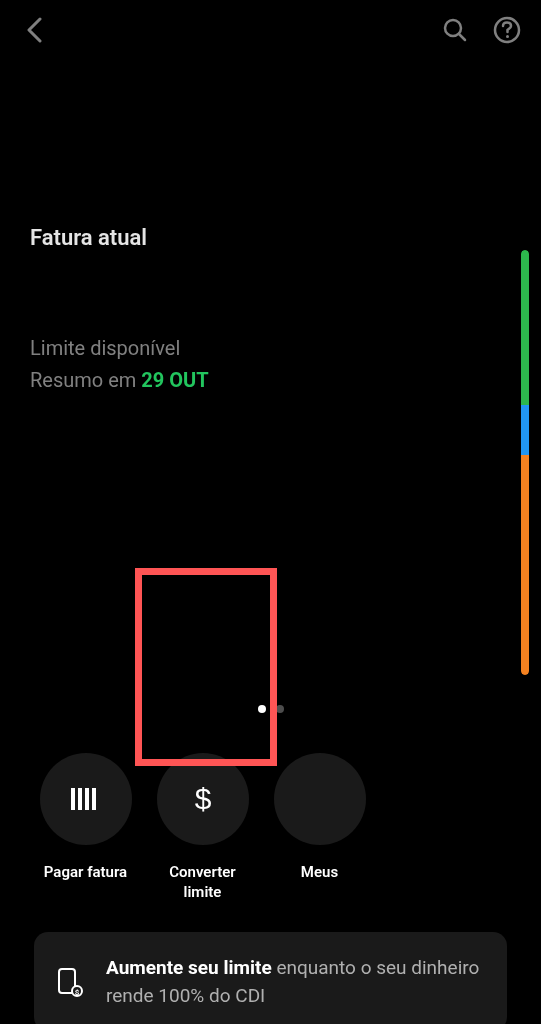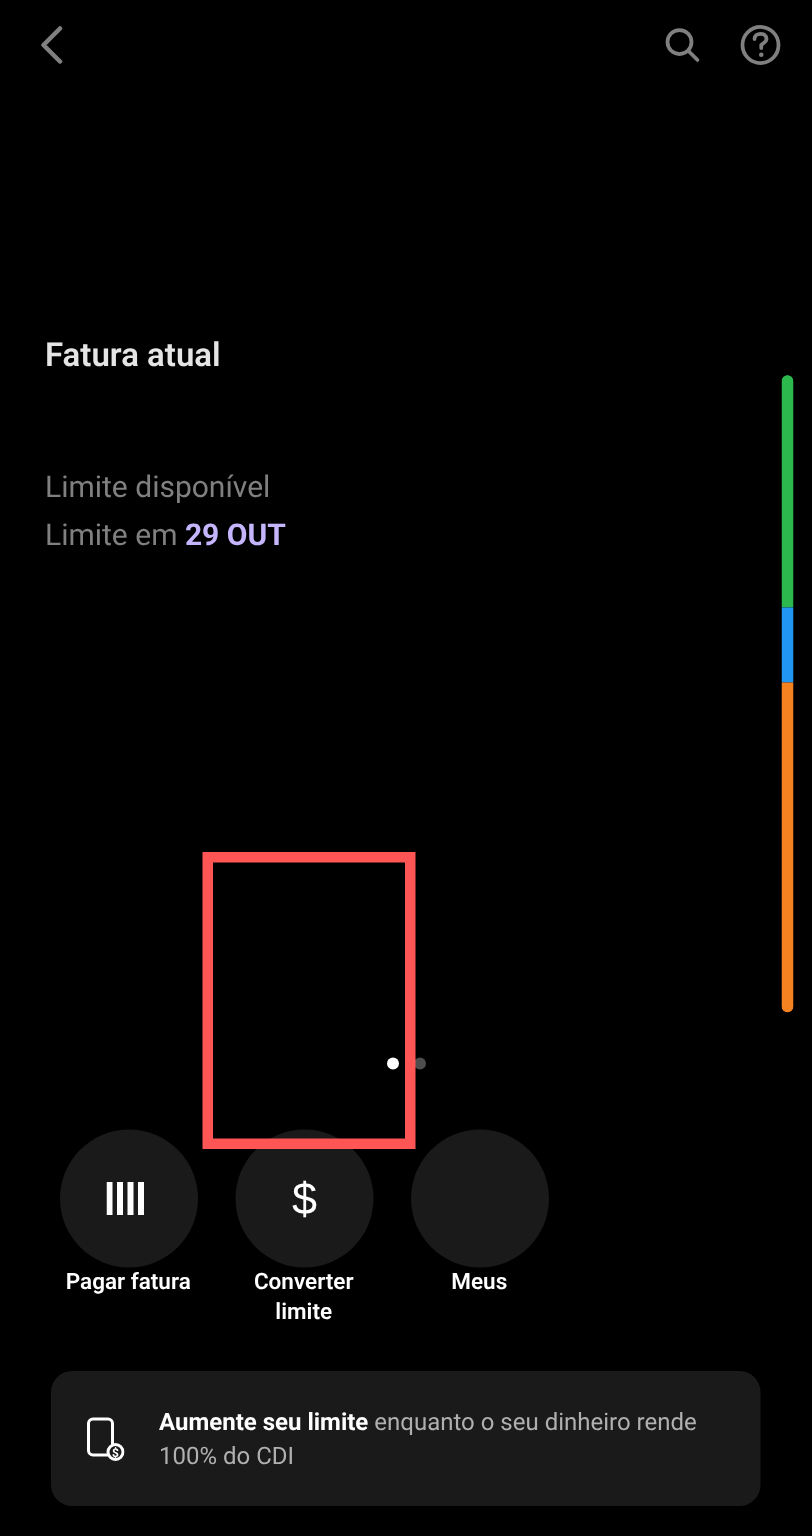--- a/index.html
+++ b/index.html
@@ -65,24 +65,24 @@
       font-size: 22px;
       font-weight: 600;
       margin-top: 165px;
     }
     .info-line {
       color: #808080;
       font-size: 20px;
       margin-top: 8px;
     }
     .info-line.first {
-      margin-top: 62px;
+      margin-top: 86px;
     }
     .info-bold {
-      color: #c4b5fd;
+      color: #22c55e;
       font-weight: 700;
     }
     .dots {
       display: flex;
       justify-content: center;
       gap: 10px;
       margin-top: 10px;
     }
     .dot {
       width: 8px;
@@ -110,20 +110,21 @@
       width: 92px;
       height: 92px;
       border-radius: 50%;
       background: #1a1a1a;
       display: flex;
       align-items: center;
       justify-content: center;
       cursor: pointer;
     }
     .action-label {
+      margin-top: 18px;
       font-size: 15px;
       font-weight: 600;
       text-align: center;
       color: #fff;
       line-height: 1.3;
     }
     .highlight-box {
       position: absolute;
       border: 7px solid #ff5555;
       left: 135px;
@@ -146,21 +147,21 @@
       margin-bottom: 24px;
     }
     .promo-icon {
       width: 32px;
       display: flex;
       align-items: center;
       justify-content: center;
       flex-shrink: 0;
     }
     .promo-text {
-      font-size: 16px;
+      font-size: 19px;
       line-height: 1.45;
       color: #b0b0b0;
     }
     .promo-bold {
       color: #fff;
       font-weight: 700;
     }
   </style>
 </head>
 <body>
@@ -192,21 +193,21 @@
 
 <div class="content-area">
   <div class="side-bar">
     <div class="side-seg seg-green"></div>
     <div class="side-seg seg-blue"></div>
     <div class="side-seg seg-orange"></div>
   </div>
   <div class="invoice-title">Fatura atual</div>
   <div class="info-line first">Limite disponível</div>
   <div class="info-line">
-    <span>Limite em </span><span class="info-bold">29 OUT</span>
+    <span>Resumo em </span><span class="info-bold">29 OUT</span>
   </div>
 </div>
 
 <div class="dots">
   <div class="dot active"></div>
   <div class="dot"></div>
 </div>
 
 <div class="actions-row">
   <div class="action-item">

